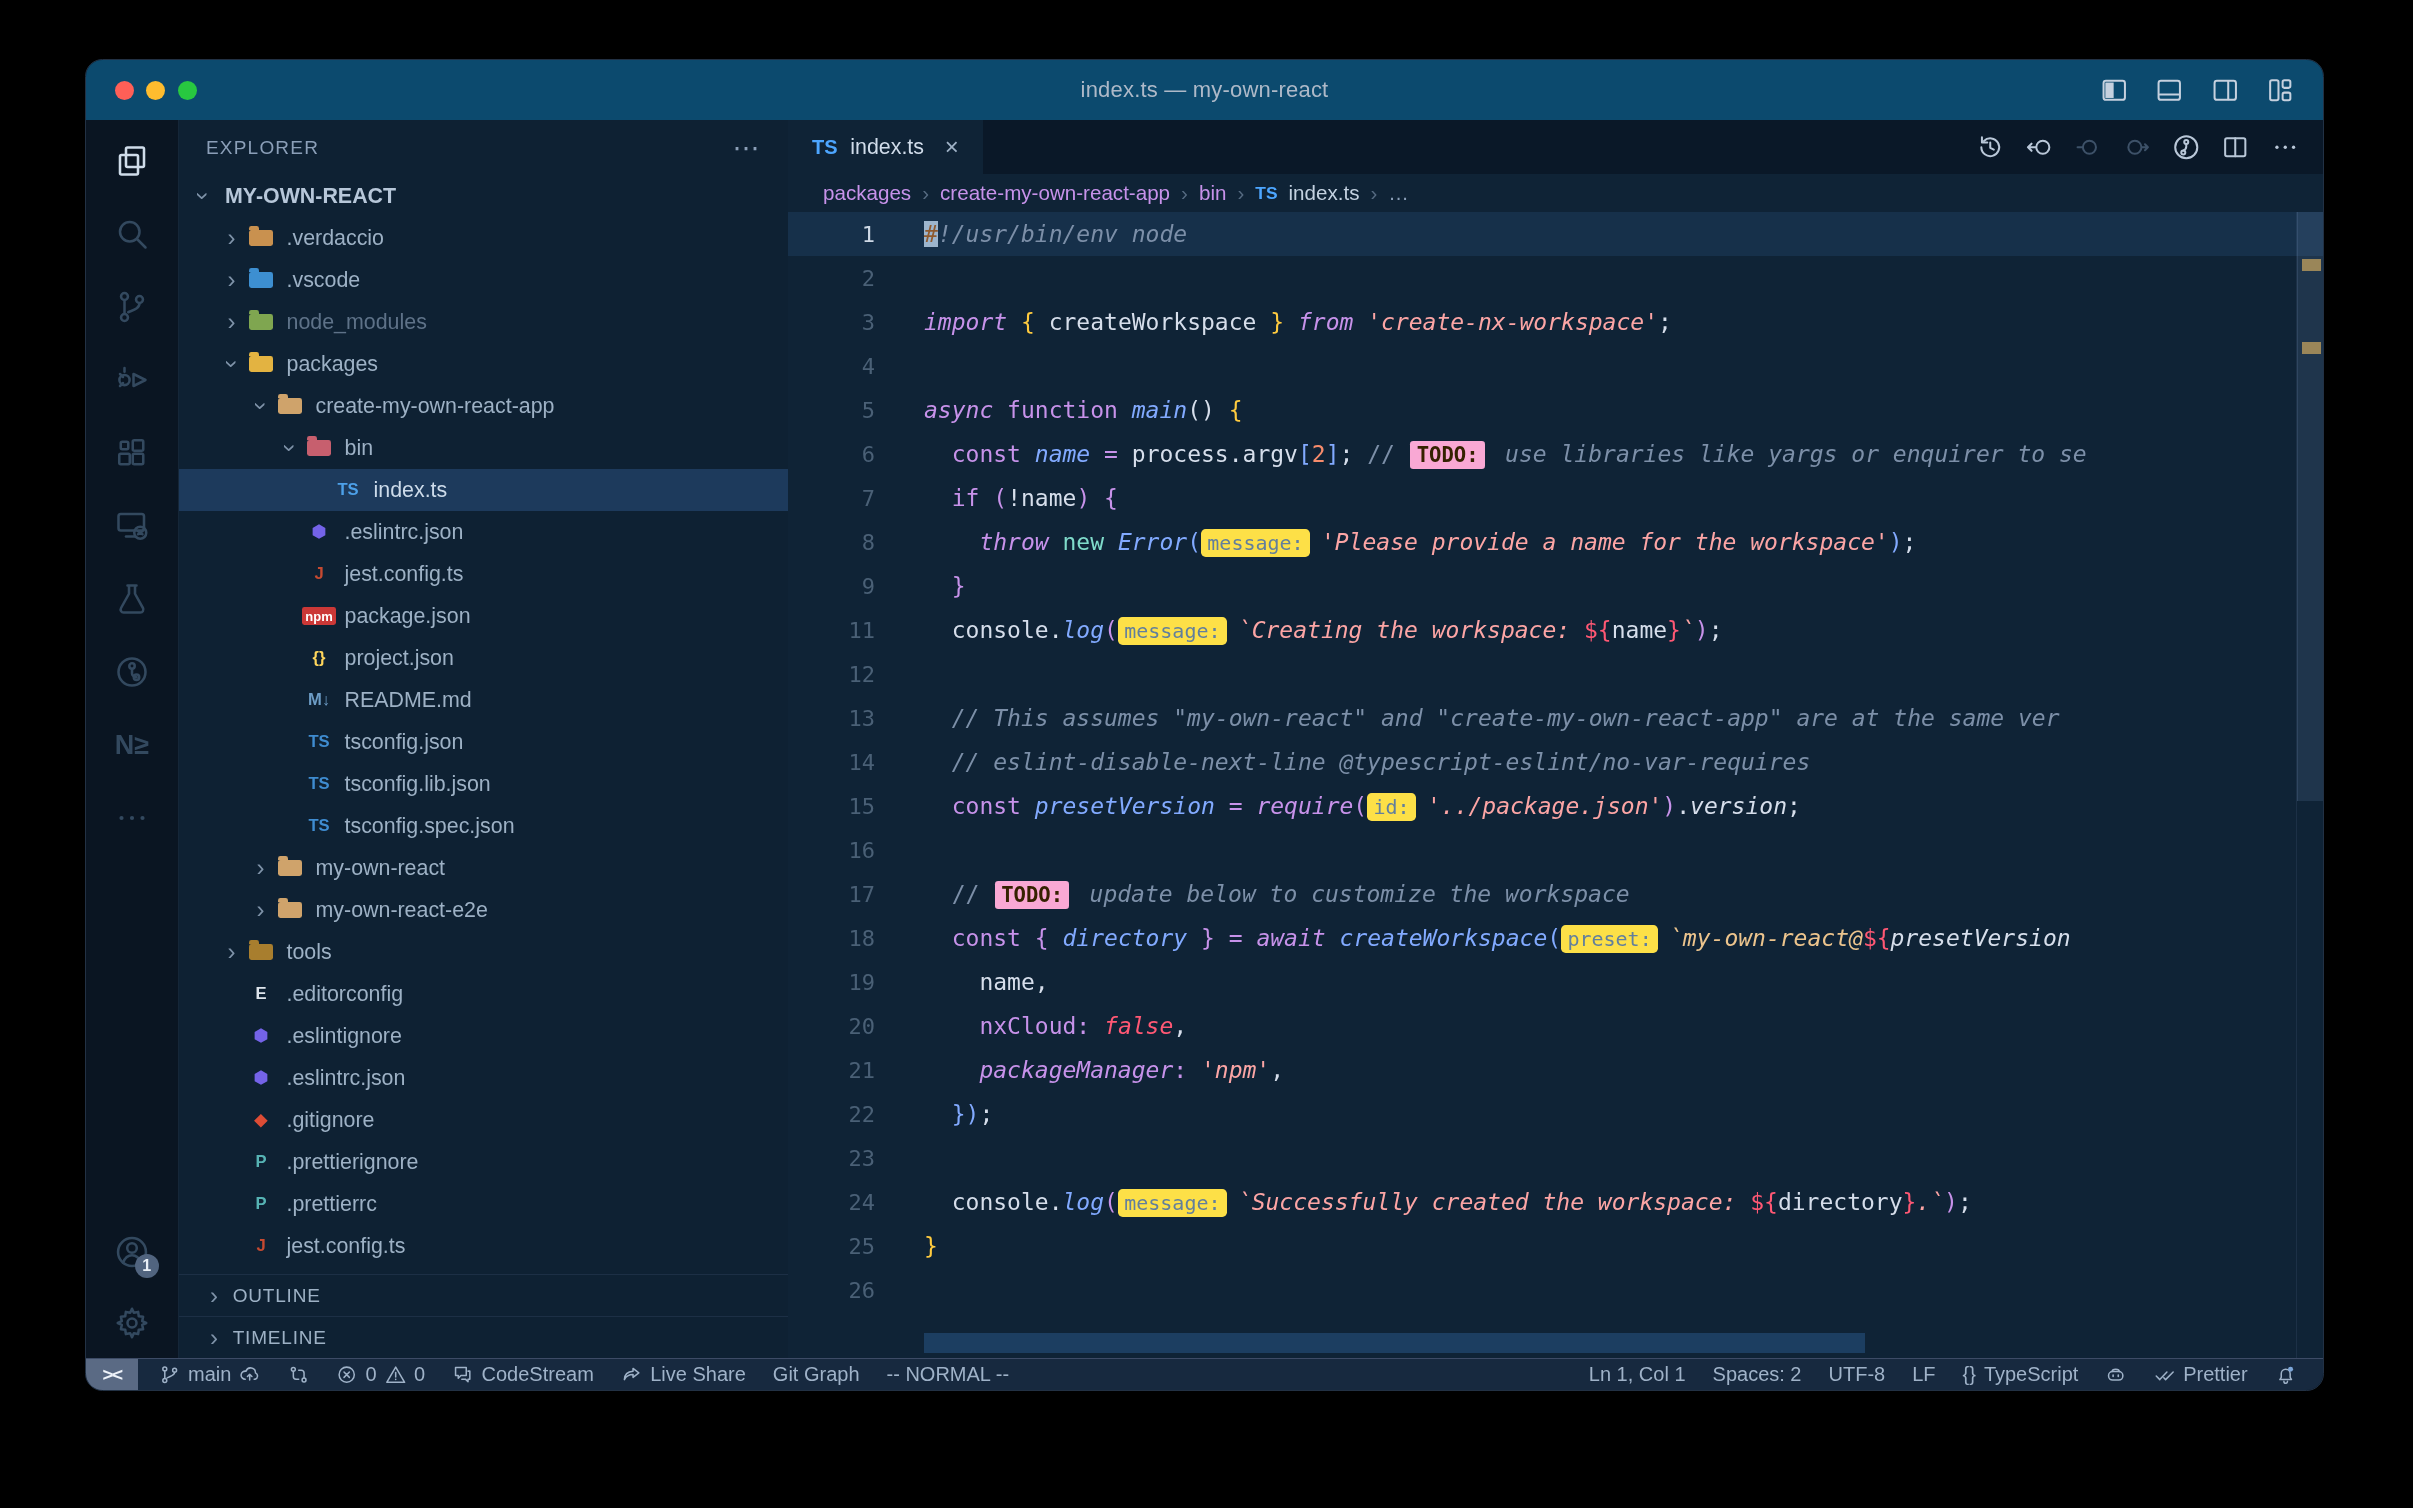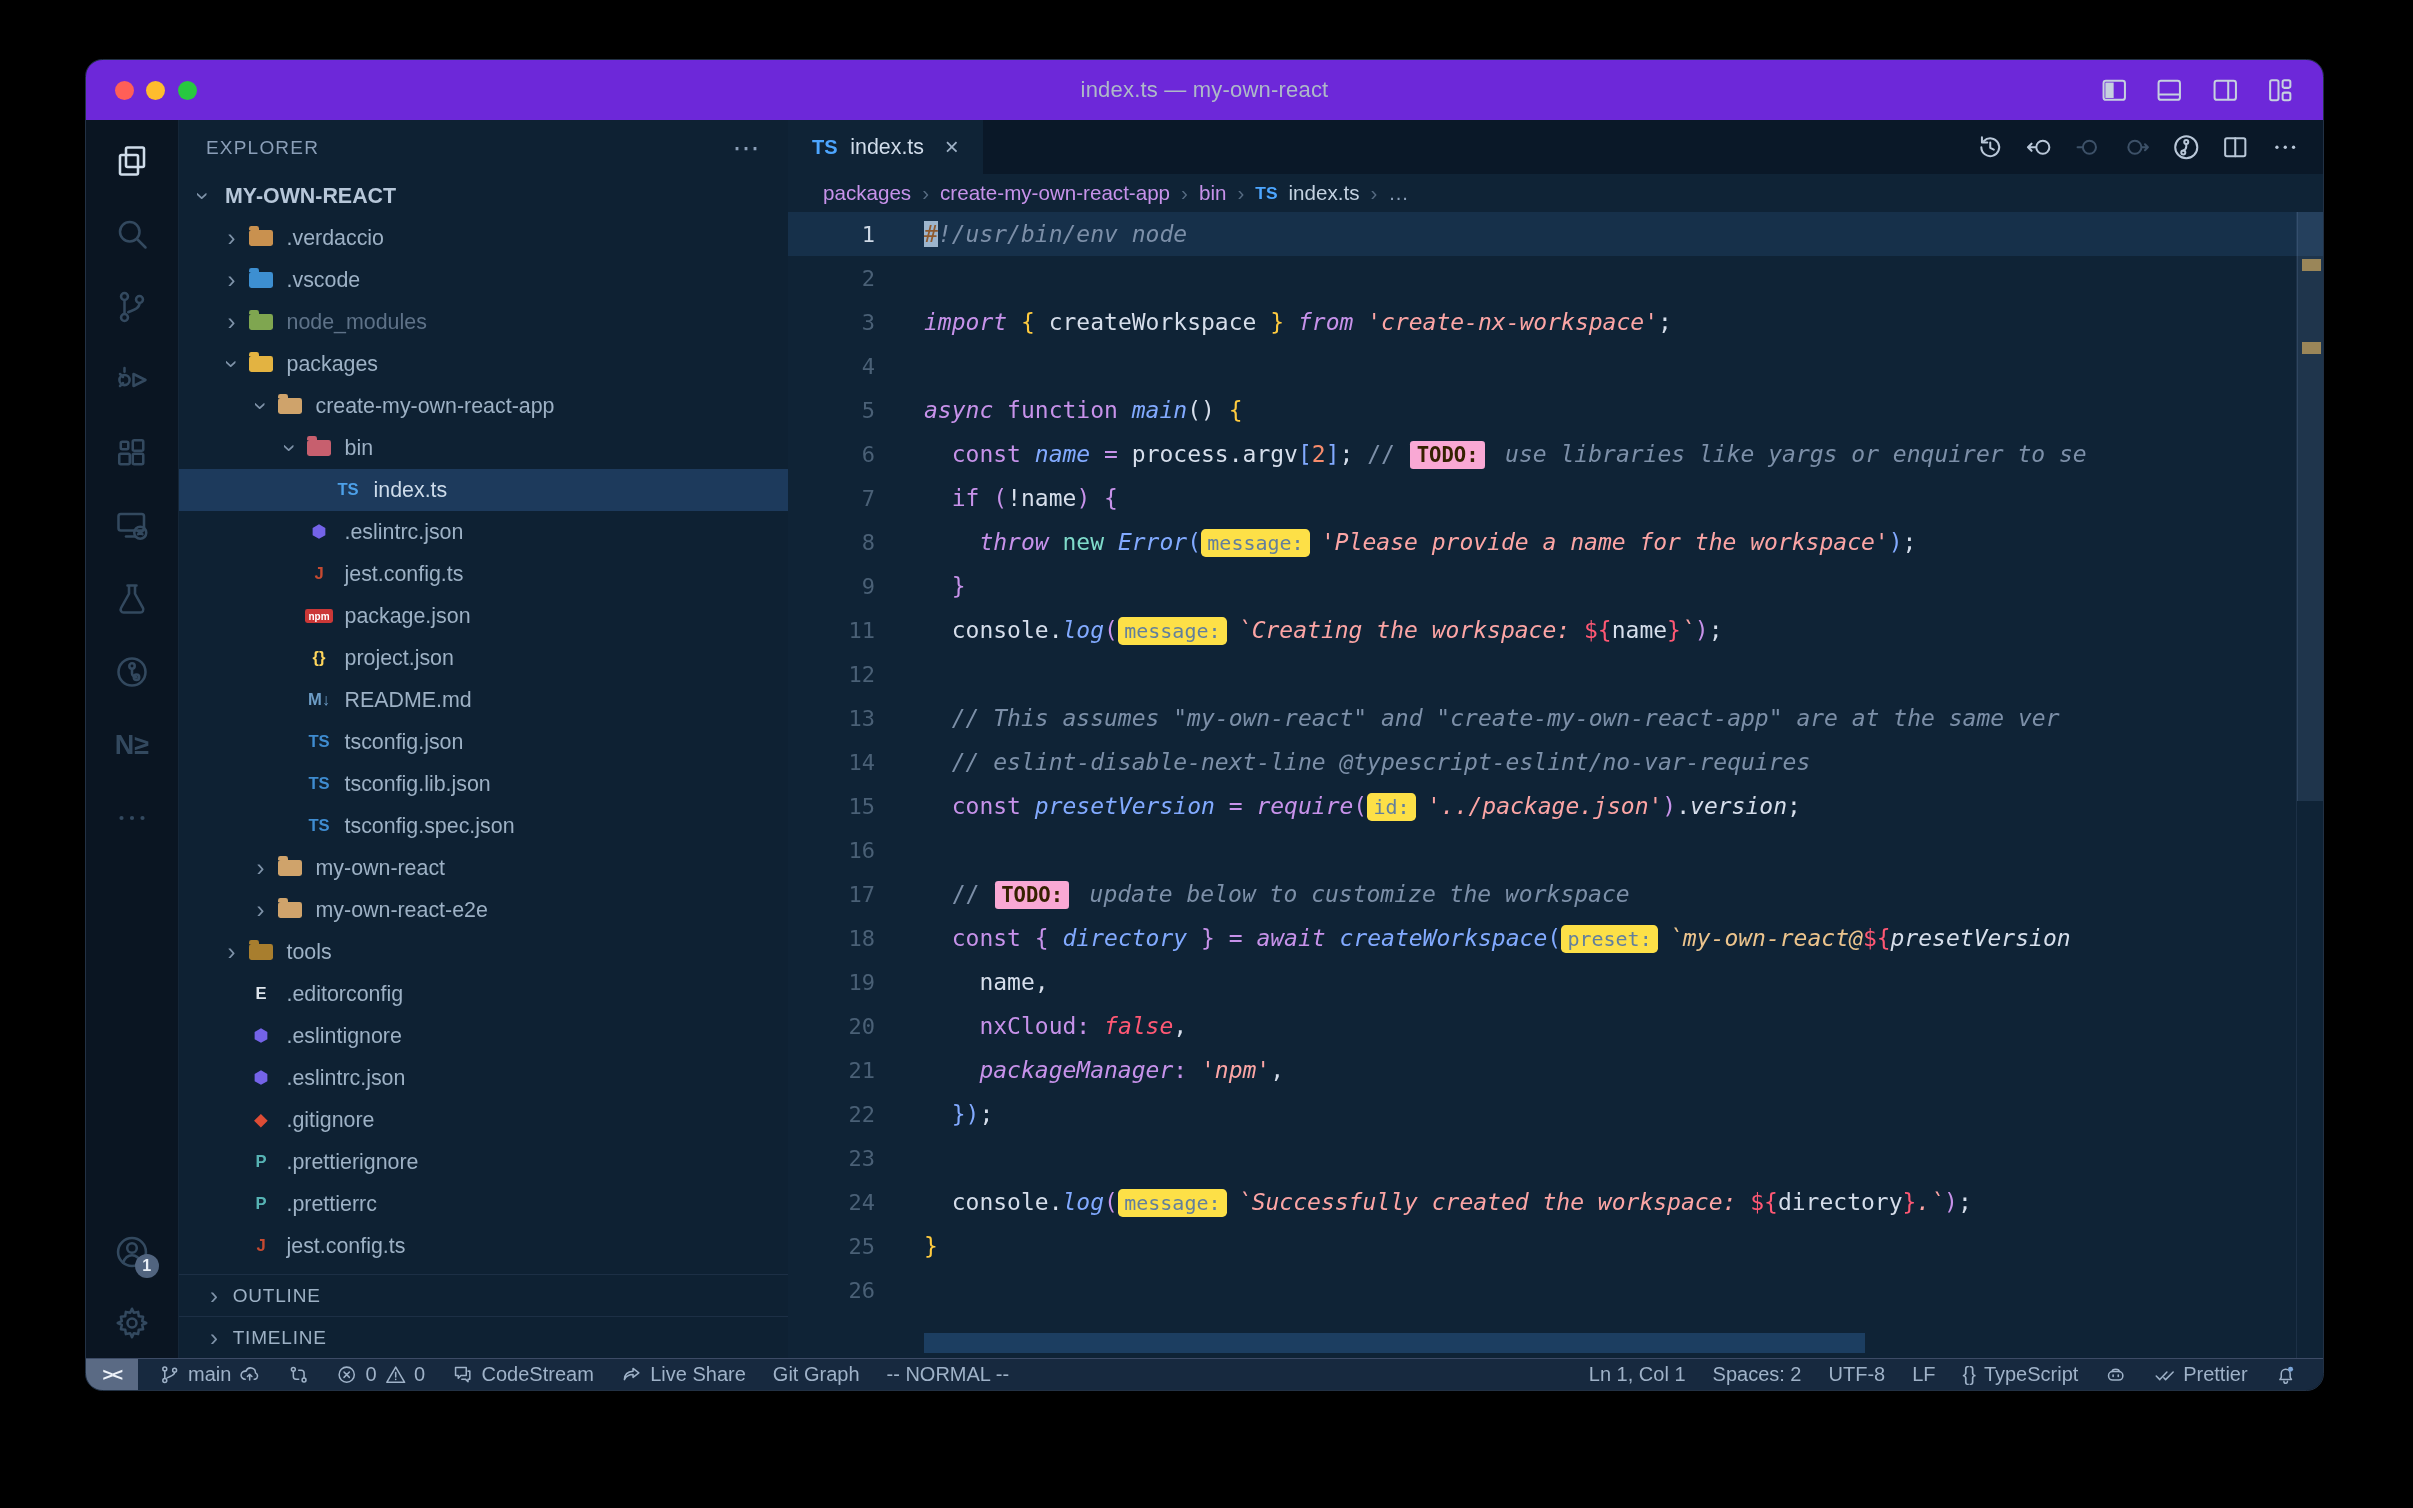--- a/index.html
+++ b/index.html
@@ -2,21 +2,21 @@
 <html style="font-size:12.7px"><head>
 <meta charset="utf-8">
 <style>
   * { margin:0; padding:0; box-sizing:border-box; }
   html,body { width:2413px; height:1509px; background:#000; overflow:hidden;
     font-family:"Liberation Sans", sans-serif; }
   .window { position:absolute; left:85px; top:59px; width:2239px; height:1332px;
     background:#0b1624; border-radius:17.4px; overflow:hidden; display:flex; flex-direction:column;
     border:0.8px solid #223144; }
   
-  .titlebar { height:60px; flex:0 0 60px; position:relative; background:#6d28d9;
+  .titlebar { height:60px; flex:0 0 60px; position:relative; background:#0c4a6e;
     display:flex; align-items:center; justify-content:center; }
   .lights { position:absolute; left:28.5px; top:20.6px; display:flex; gap:12.7px; }
   .light { width:19px; height:19px; border-radius:50%; }
   .title { color:#aeb9c8; font-size:22px; letter-spacing:0.2px; }
   .tb-icons { position:absolute; right:28.5px; top:16px; display:flex; gap:27px; color:#c6d1df; }
   .tb-icons .icon { width:28.5px; height:28.5px; }
   
   .main { flex:1; display:flex; min-height:0; }
   .activitybar { width:93px; flex:0 0 93px; background:#0a1522; border-right:0.8px solid #152638;
     display:flex; flex-direction:column; align-items:center; padding:20.6px 0 14.2px; }
@@ -38,21 +38,21 @@
   .trow.selected { background:#1d3a5c; color:#cddbea; }
   .trow.dim .tlabel { color:#5e7288; }
   .trow.root .tlabel { color:#b7c7d9; font-weight:bold; }
   .chev { width:27px; flex:0 0 27px; text-align:center; color:#7e92a8; font-size:24px; line-height:1; }
   .chev.down { transform:rotate(90deg); }
   .ticon { width:32px; flex:0 0 32px; display:flex; align-items:center; justify-content:center; }
   .folder { position:relative; width:24px; height:16.6px; border-radius:2.4px; background:currentColor; }
   .folder::before { content:""; position:absolute; left:0; top:-4px; width:10.3px; height:4.7px;
     border-radius:2.4px 2.4px 0 0; background:currentColor; }
   .fglyph { font-weight:bold; font-size:16.6px; }
-  .fglyph.small { font-size:10px; padding:1.6px 3.2px; border-radius:2.4px; }
+  .fglyph.small { font-size:13px; padding:1.6px 3.2px; border-radius:2.4px; }
   .tlabel { margin-left:9.5px; }
   .sb-section { height:42px; flex:0 0 42px; border-top:0.8px solid #1c2f45; display:flex; align-items:center;
     padding-left:22px; color:#9db1c5; font-size:19px; letter-spacing:0.8px; }
   .sb-section .chev { margin-right:4.7px; }
   
   .editorcol { flex:1; display:flex; flex-direction:column; min-width:0; background:#0f2336; }
   .tabstrip { height:54px; flex:0 0 54px; background:#0a1828; display:flex; align-items:stretch; }
   .tab { background:#0f2336; display:flex; align-items:center; gap:12.7px; padding:0 24px; }
   .tab-ts { color:#4da6ff; font-weight:bold; font-size:20px; }
   .tab-label { color:#d0dcea; font-size:21.4px; }

